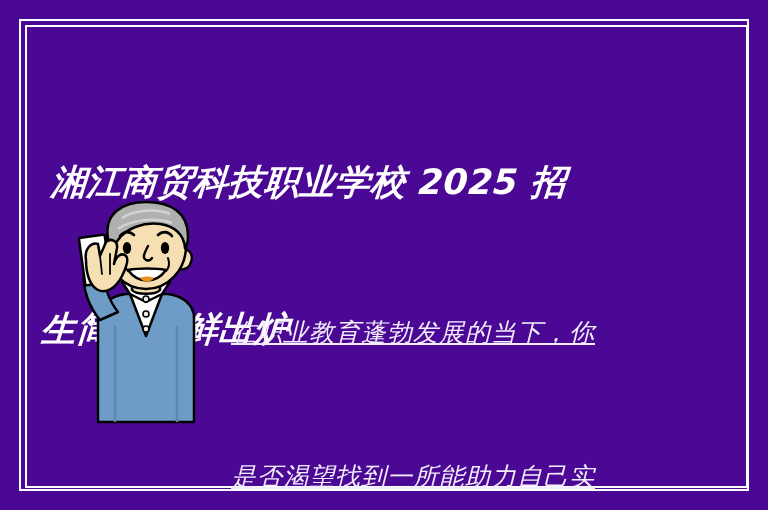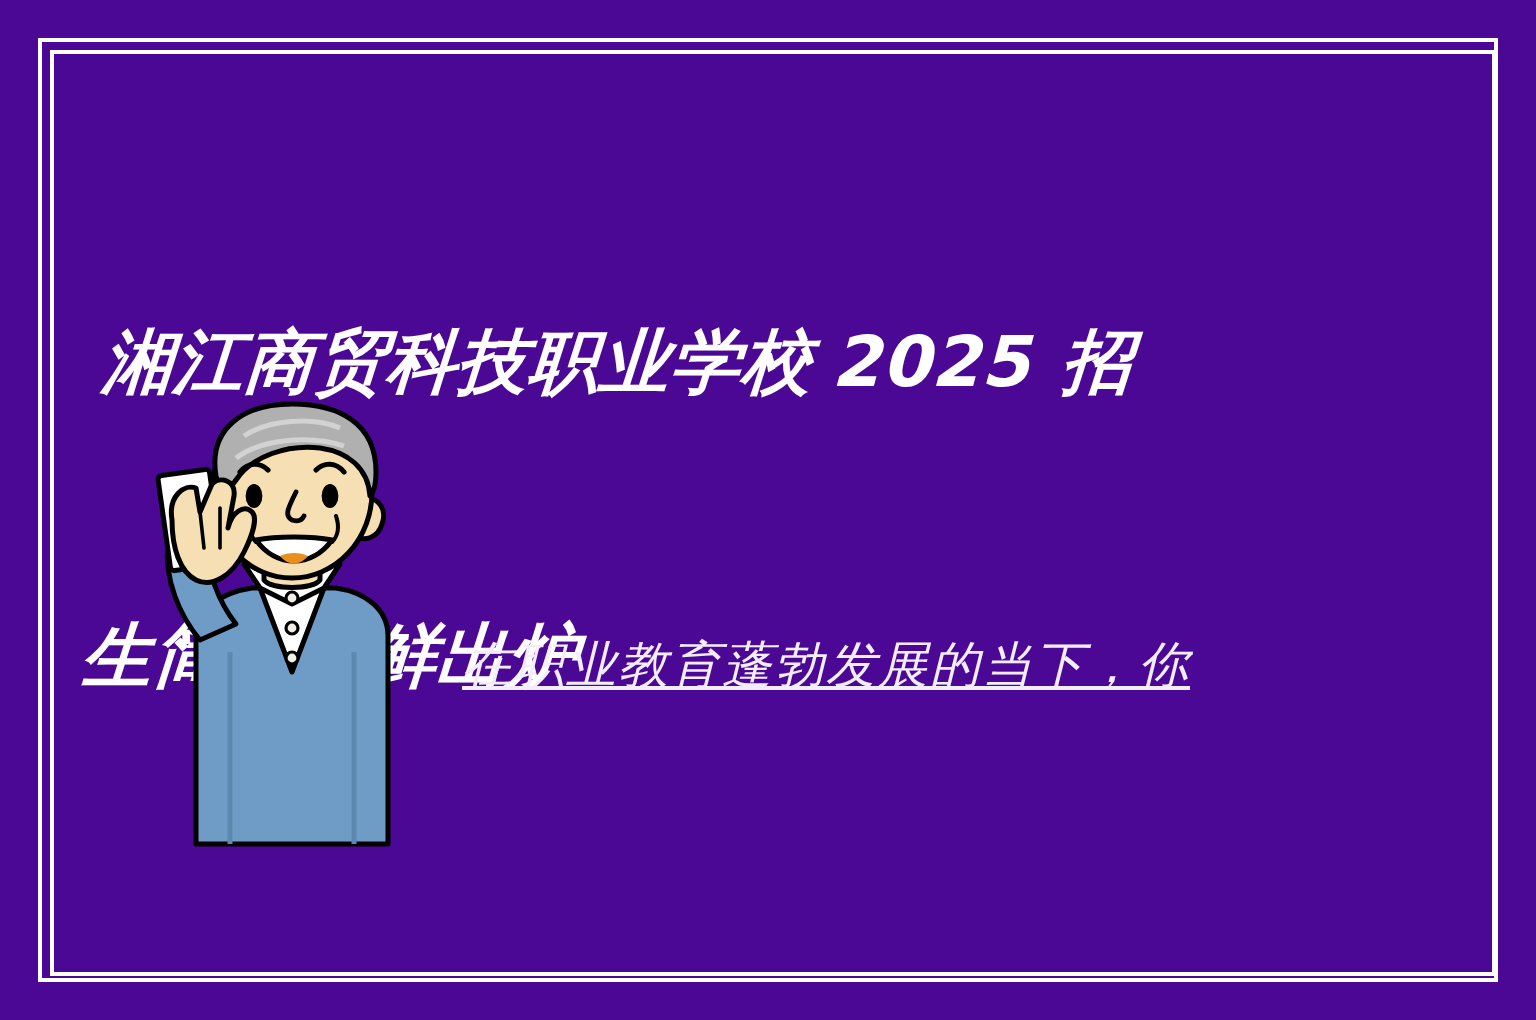--- a/index.html
+++ b/index.html
@@ -150,18 +150,19 @@
         <path d="M26 62 C24 50 32 44 38 46 L40 58 L46 44 C50 40 58 42 57 50 L54 66
                  C56 58 62 54 66 58 C69 61 66 70 62 78 C56 90 46 96 38 92 C30 88 26 76 26 62 Z" fill="#f7dfb4" stroke="#000000" stroke-width="2.5" stroke-linejoin="round"></path>
         <path d="M40 58 L42 76" fill="none" stroke="#000000" stroke-width="1.8" stroke-linecap="round"></path>
         <path d="M50 56 L50 76" fill="none" stroke="#000000" stroke-width="1.8" stroke-linecap="round"></path>
       </g>
     </svg>
   </div>
 
   <div class="body-copy">
     <span class="body-line">在职业教育蓬勃发展的当下，你</span>
+    <span class="body-line">是否渴望找到一所能助力自己实</span>
     
     
     
   </div>
 
 </div>
 
 </body></html>

